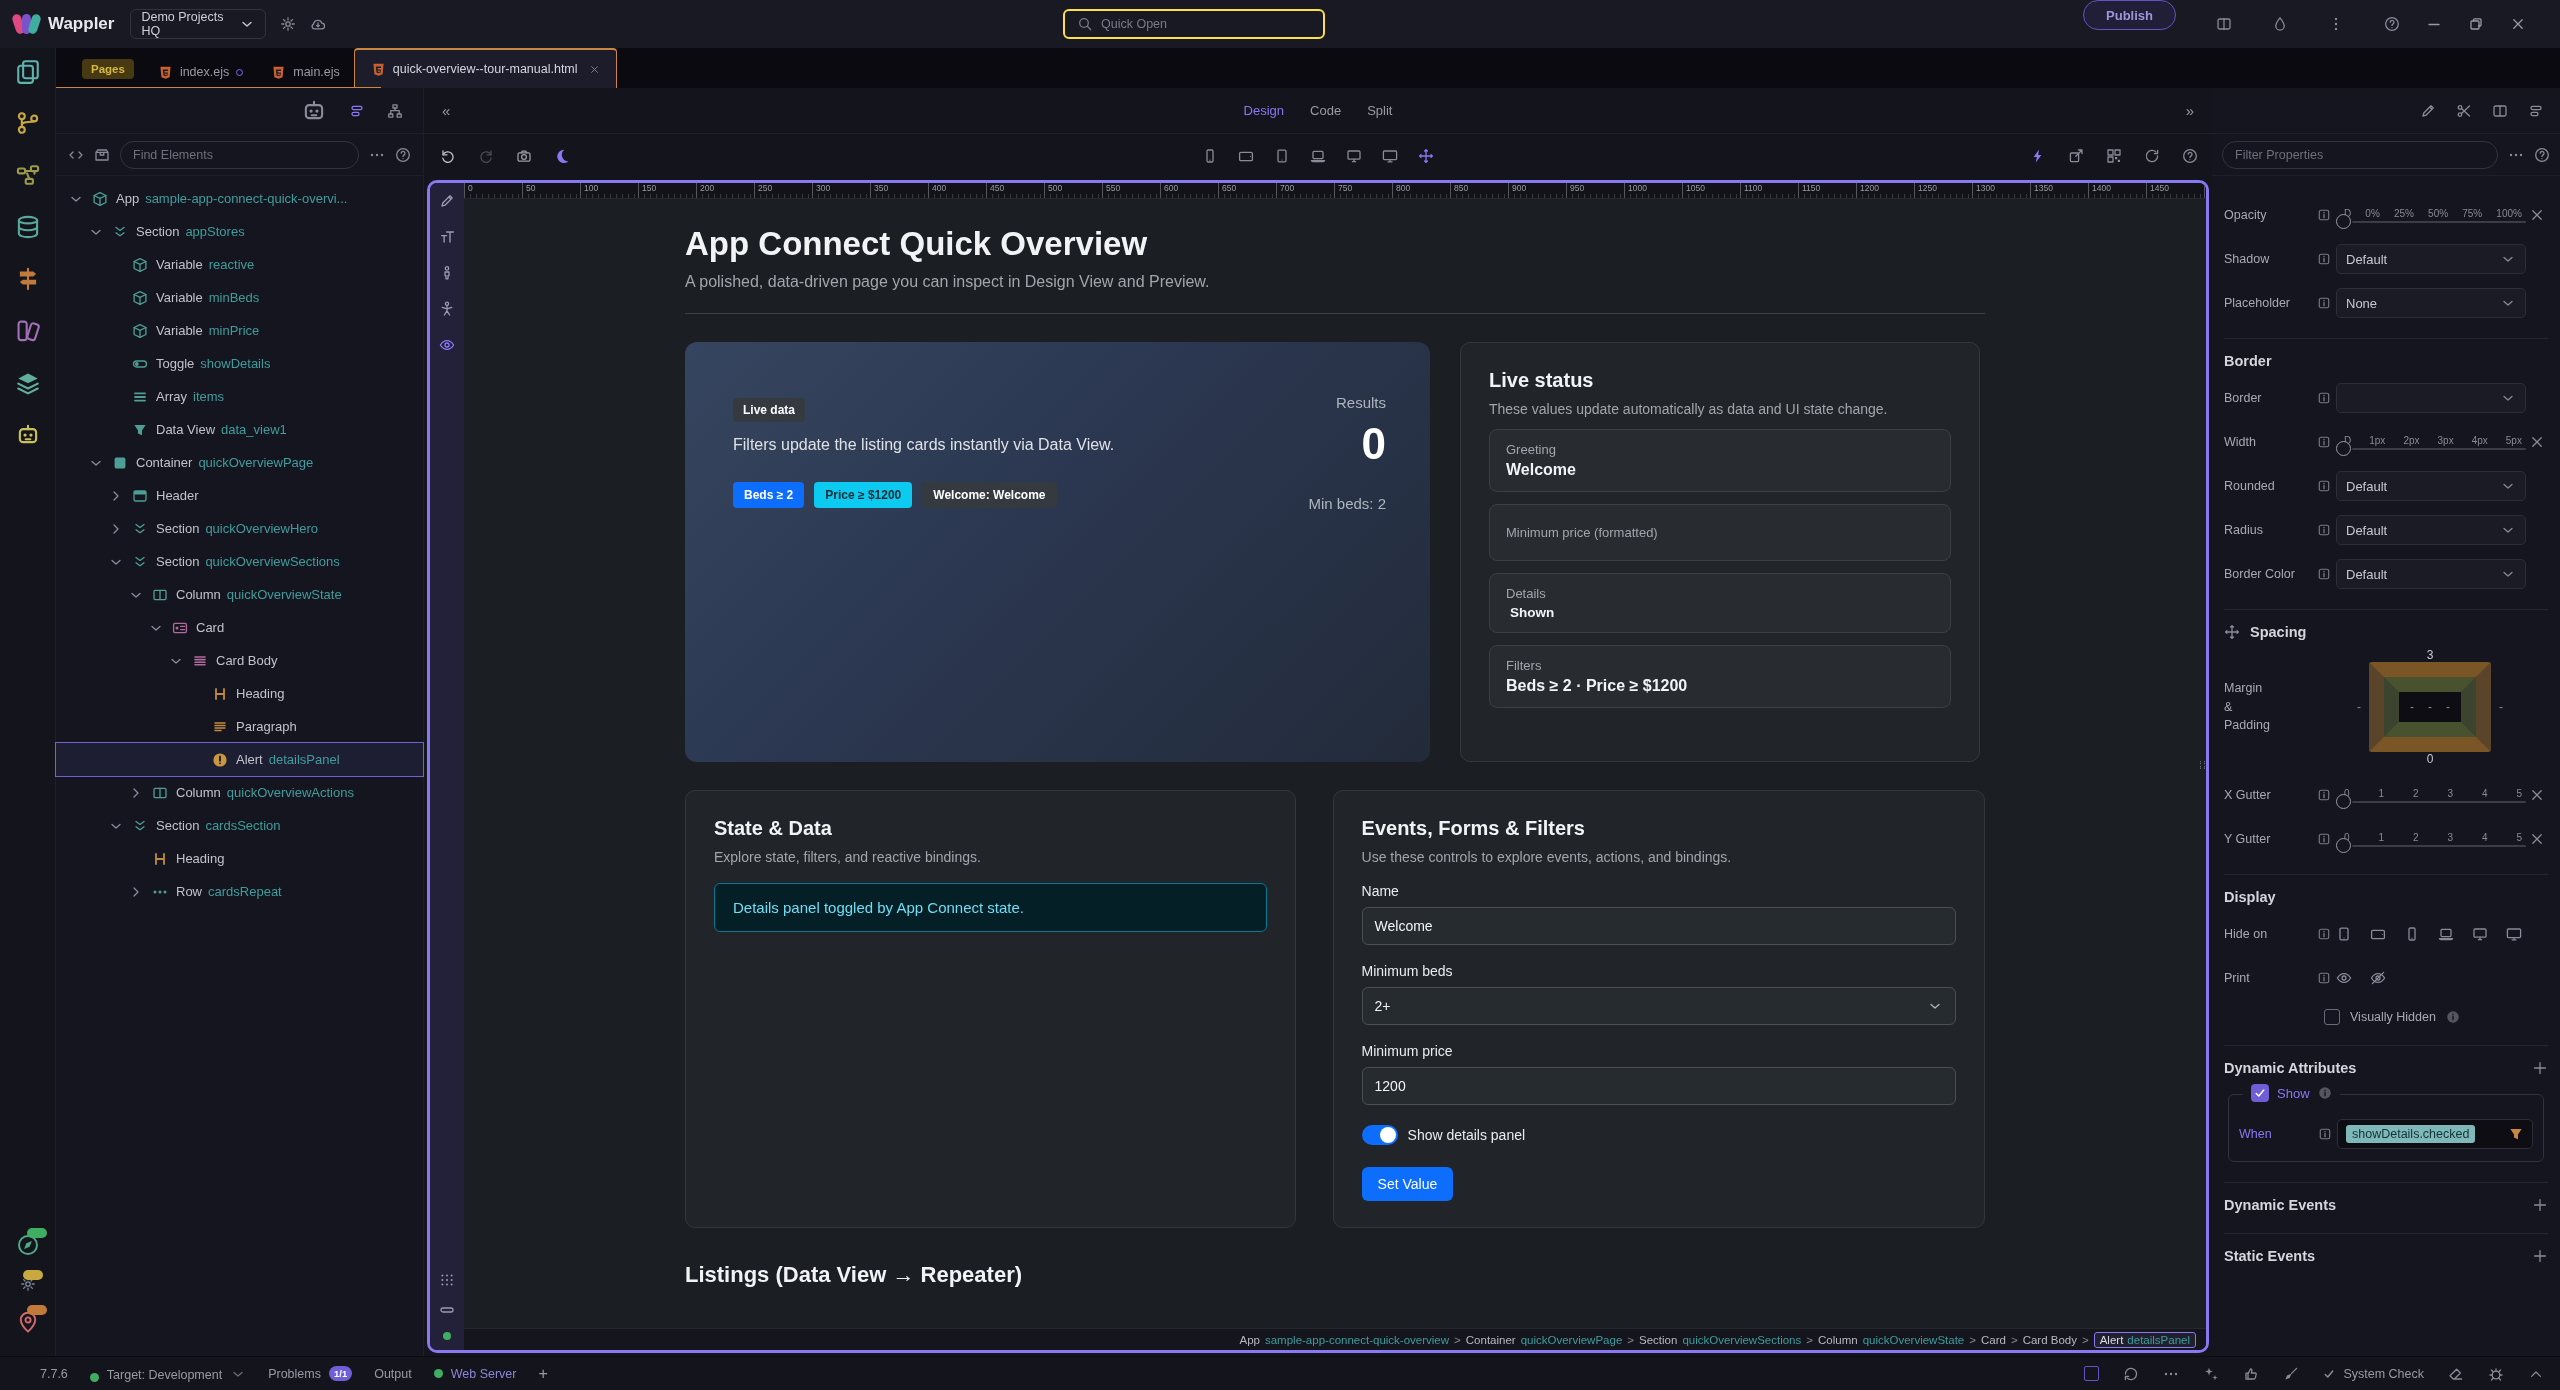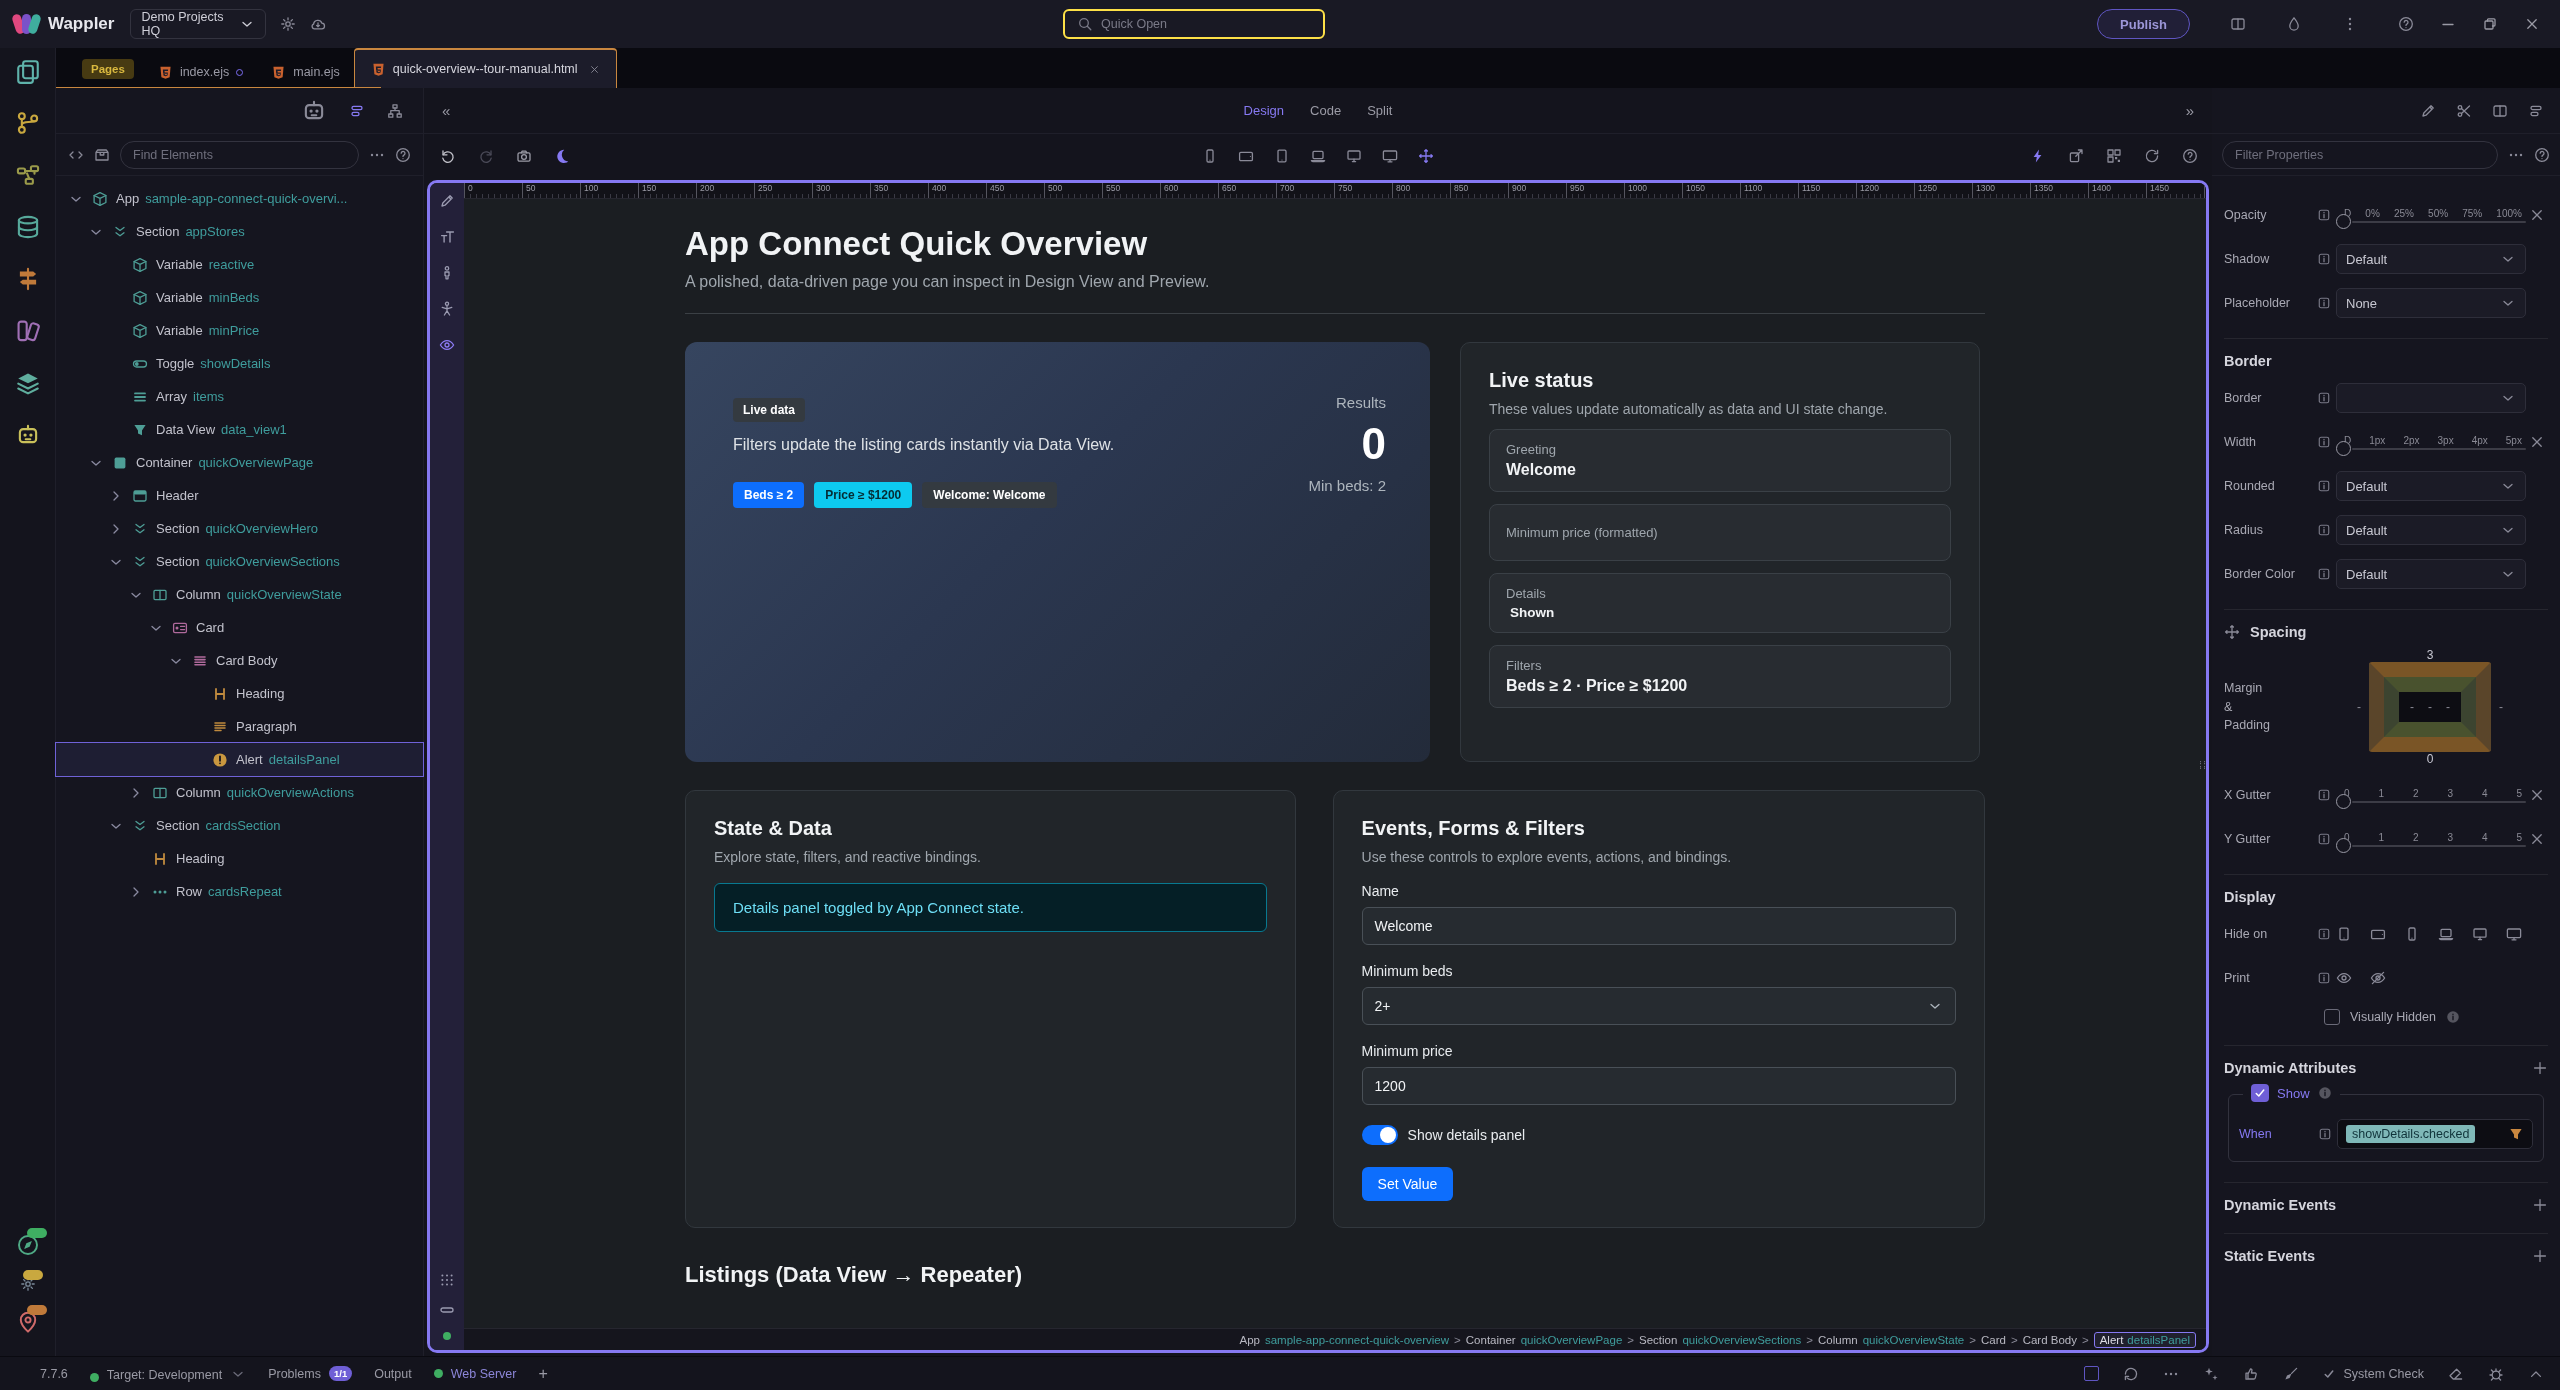--- a/index.html
+++ b/index.html
@@ -16,21 +16,21 @@
   .logomark i{position:absolute;width:9px;height:20px;border-radius:5px;top:3px}
   .logomark i:nth-child(1){left:0;background:#e0487f;transform:rotate(-18deg)}
   .logomark i:nth-child(2){left:8px;background:#7b52c9}
   .logomark i:nth-child(3){left:16px;background:#3fae9e;transform:rotate(18deg)}
   .logotext{color:#e8e8ee;font-weight:bold;font-size:17px}
   .projsel{margin-left:16px;width:136px;height:30px;border:1px solid #33333f;border-radius:6px;
            display:flex;align-items:center;justify-content:space-between;padding:0 10px;color:#cfcfd8;font-size:12.5px}
   .topico{color:#8a8a98;margin-left:14px}
   .quickopen{position:absolute;left:1063px;top:9px;width:262px;height:30px;border:2px solid #fde047;border-radius:6px;
              display:flex;align-items:center;gap:8px;padding:0 12px;color:#7a7a88;font-size:12.5px}
-  .tr-icons{position:absolute;right:0;top:0;height:48px;display:flex;align-items:center;gap:26px;padding-right:20px}
+  .tr-icons{position:absolute;right:0;top:0;height:48px;display:flex;gap:26px;padding-right:34px}
   .publish{height:30px;padding:0 22px;border:1.5px solid #5f55c2;border-radius:15px;background:#211f37;
            color:#9c96d8;font-weight:bold;font-size:13px;display:flex;align-items:center}
   .winctl{color:#9a9aa5}
 
   
   .tabstrip{position:absolute;left:56px;top:48px;width:2504px;height:40px;background:#0a0a10;display:flex;align-items:flex-end}
   .tab-underline{position:absolute;left:0;bottom:0;width:325px;border-bottom:1px solid #c9873f}
   .pageschip{margin:0 10px 9px 26px;background:#473a12;border-radius:4px;color:#d9b83f;font-size:11.5px;
              padding:4px 9px;font-weight:bold}
   .ftab{display:flex;align-items:center;gap:7px;padding:0 14px;height:32px;color:#9a9aa5;font-size:12.5px}
@@ -98,21 +98,21 @@
   .hero h2{margin-top:18px;font-size:30px;font-weight:bold;color:#fff}
   .hero p{margin-top:14px;font-size:16px;color:#dee2e6}
   .chips{margin-top:28px;display:flex;gap:10px}
   .chip{font-size:12px;font-weight:bold;padding:6px 11px;border-radius:4px}
   .chip.blue{background:#0d6efd;color:#fff}
   .chip.cyan{background:#0dcaf0;color:#052c33}
   .chip.dark{background:#343a40;color:#fff}
   .heroright{position:absolute;right:44px;top:52px;text-align:right}
   .heroright .lab{color:#adb5bd;font-size:15px}
   .heroright .num{color:#fff;font-size:44px;font-weight:bold;margin-top:8px}
-  .heroright .min{color:#adb5bd;font-size:15px;margin-top:8px}
+  .heroright .min{color:#adb5bd;font-size:15px;margin-top:26px}
 
   .card{background:#212529;border:1px solid #32383e;border-radius:10px}
   .livecard{width:520px;height:420px;padding:26px 28px}
   .ctitle{font-size:20px;font-weight:bold;color:#f1f3f5}
   .cdesc{margin-top:9px;font-size:14px;color:#9fa6ad}
   .lsbox{background:#282c31;border:1px solid #3a4046;border-radius:8px;padding:12px 16px;margin-top:12px}
   .lsbox .l{color:#9fa6ad;font-size:13px}
   .lsbox .v{color:#f1f3f5;font-size:16px;font-weight:bold;margin-top:4px}
   .lsbox .v.small{font-size:13.5px;margin-left:4px}
 

